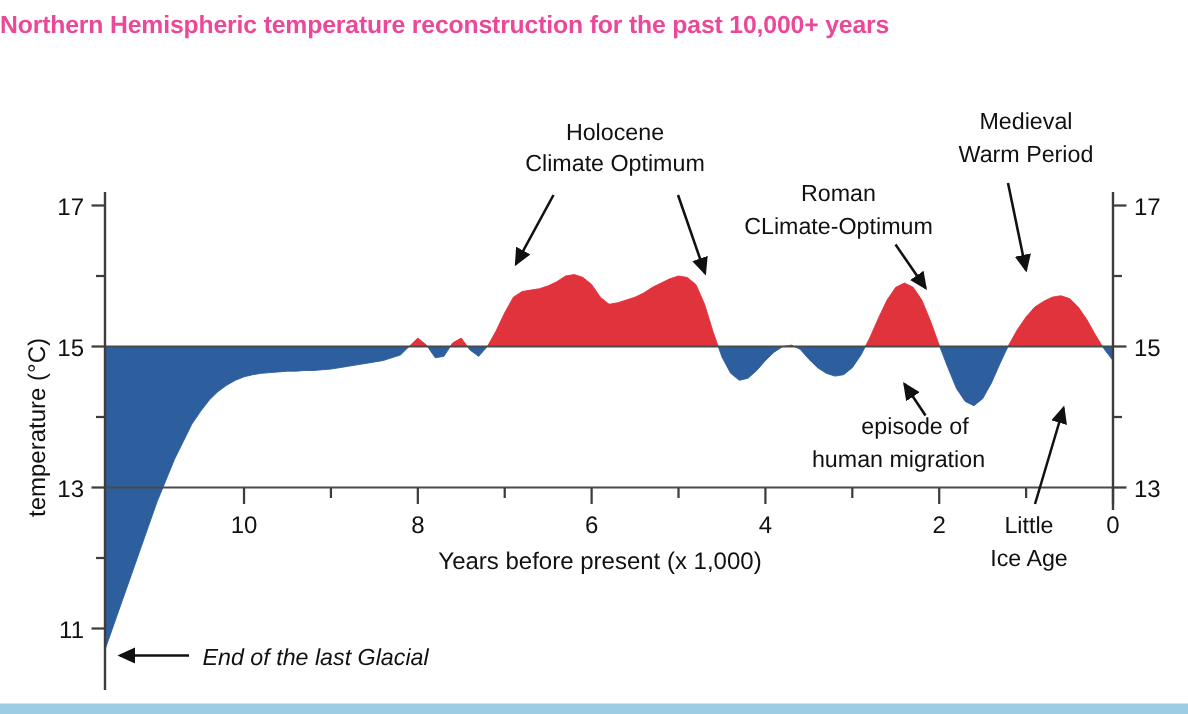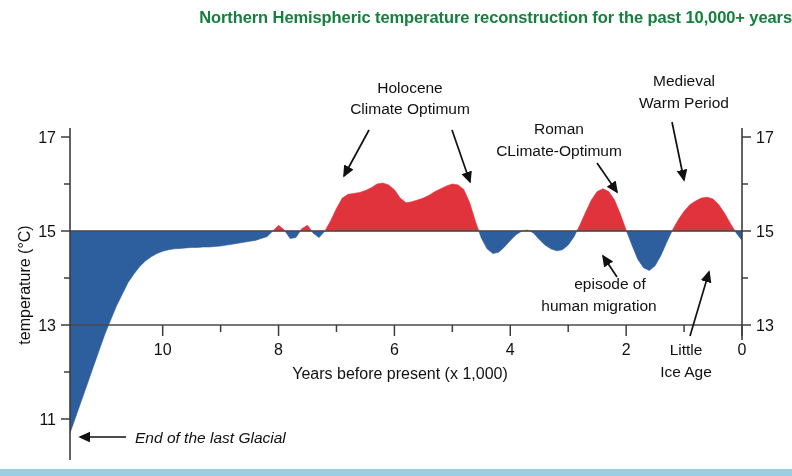--- a/index.html
+++ b/index.html
@@ -3,22 +3,22 @@
 <meta charset="utf-8">
 <style>
   html,body{margin:0;padding:0;}
   body{
     width:792px;height:476px;background:#ffffff;
     font-family:"Liberation Sans", sans-serif;
     position:relative;overflow:hidden;
   }
   #chart-root{position:absolute;left:0;top:0;width:792px;height:476px;}
   .title{
-    position:absolute;left:0;top:8px;width:792px;text-align:right;
-    font-size:16.5px;font-weight:bold;color:#15803d;letter-spacing:-0.1px;
+    position:absolute;left:0;top:8px;width:792px;text-align:left;
+    font-size:16.5px;font-weight:bold;color:#ec4899;letter-spacing:-0.1px;
   }
   svg{position:absolute;left:0;top:0;}
   .axis-line{stroke:#3d3d3d;stroke-width:1.6;fill:none;}
   .grid-line{stroke:#4a4a4a;stroke-width:1.4;}
   .tick{stroke:#3d3d3d;stroke-width:1.5;}
   .ticklbl{font-family:"Liberation Sans",sans-serif;font-size:16px;fill:#111;}
   .axlbl{font-family:"Liberation Sans",sans-serif;font-size:16px;fill:#111;}
   .anno{font-family:"Liberation Sans",sans-serif;font-size:15.5px;fill:#111;}
   .anno-i{font-family:"Liberation Sans",sans-serif;font-size:15.5px;fill:#111;font-style:italic;}
   .arrow{stroke:#111;stroke-width:1.7;fill:none;}

